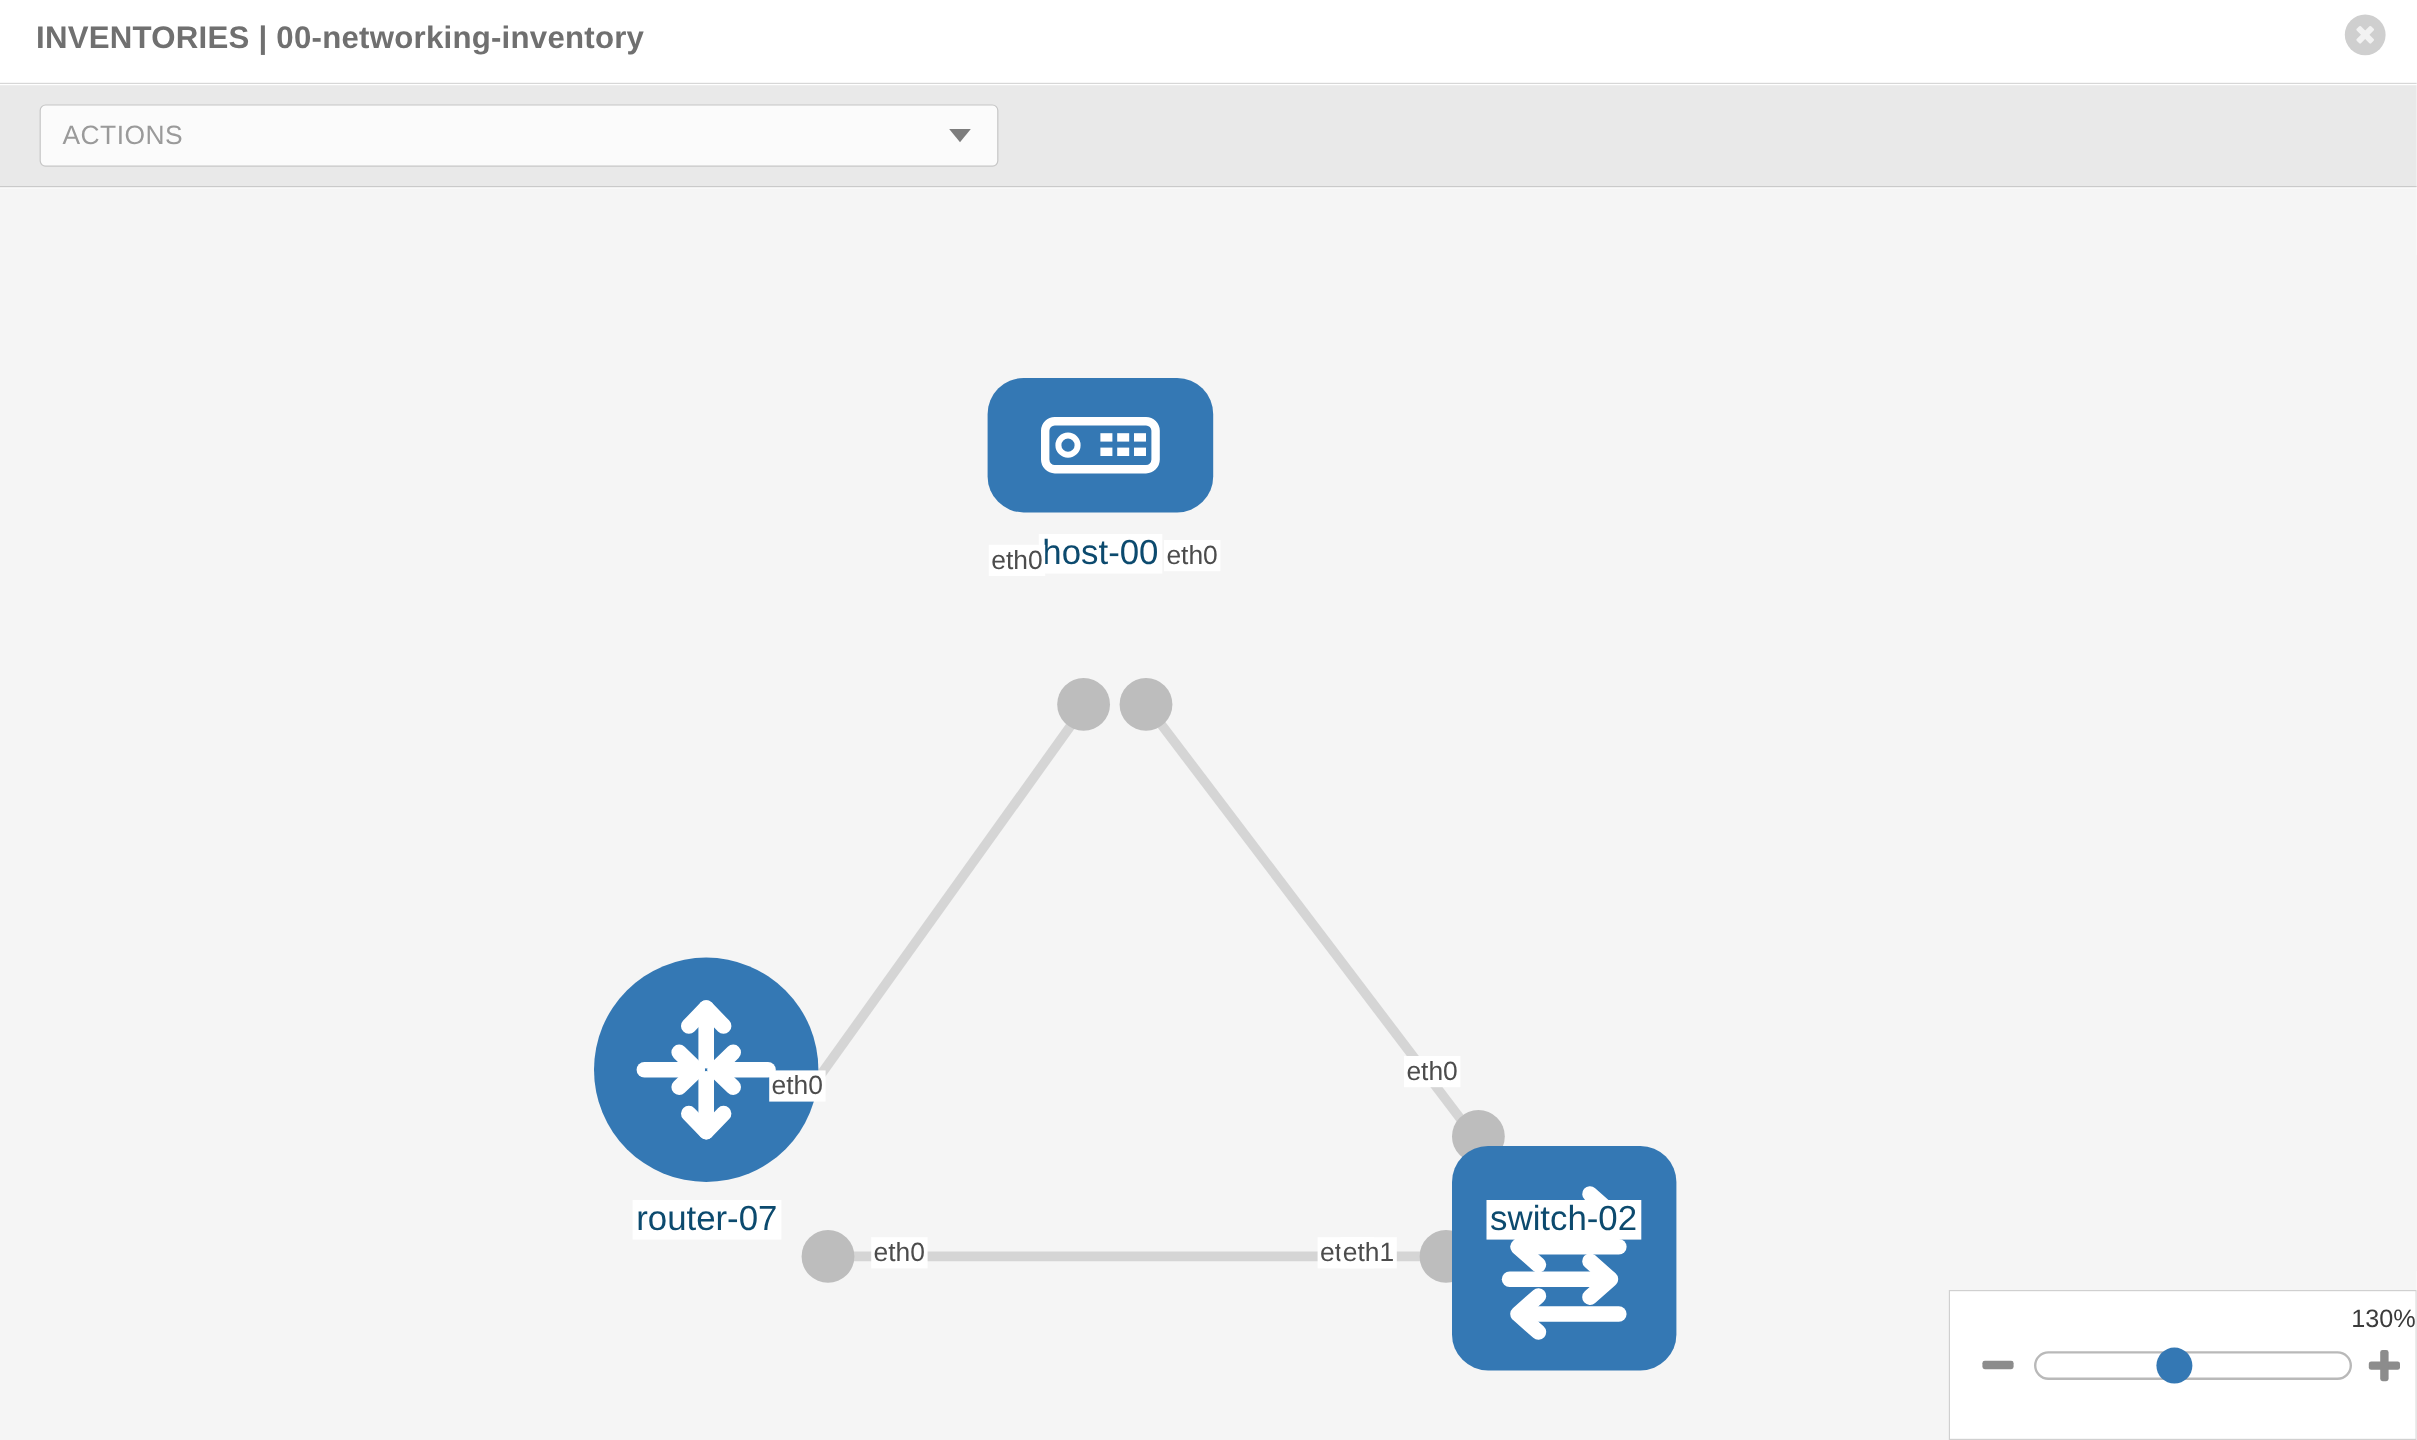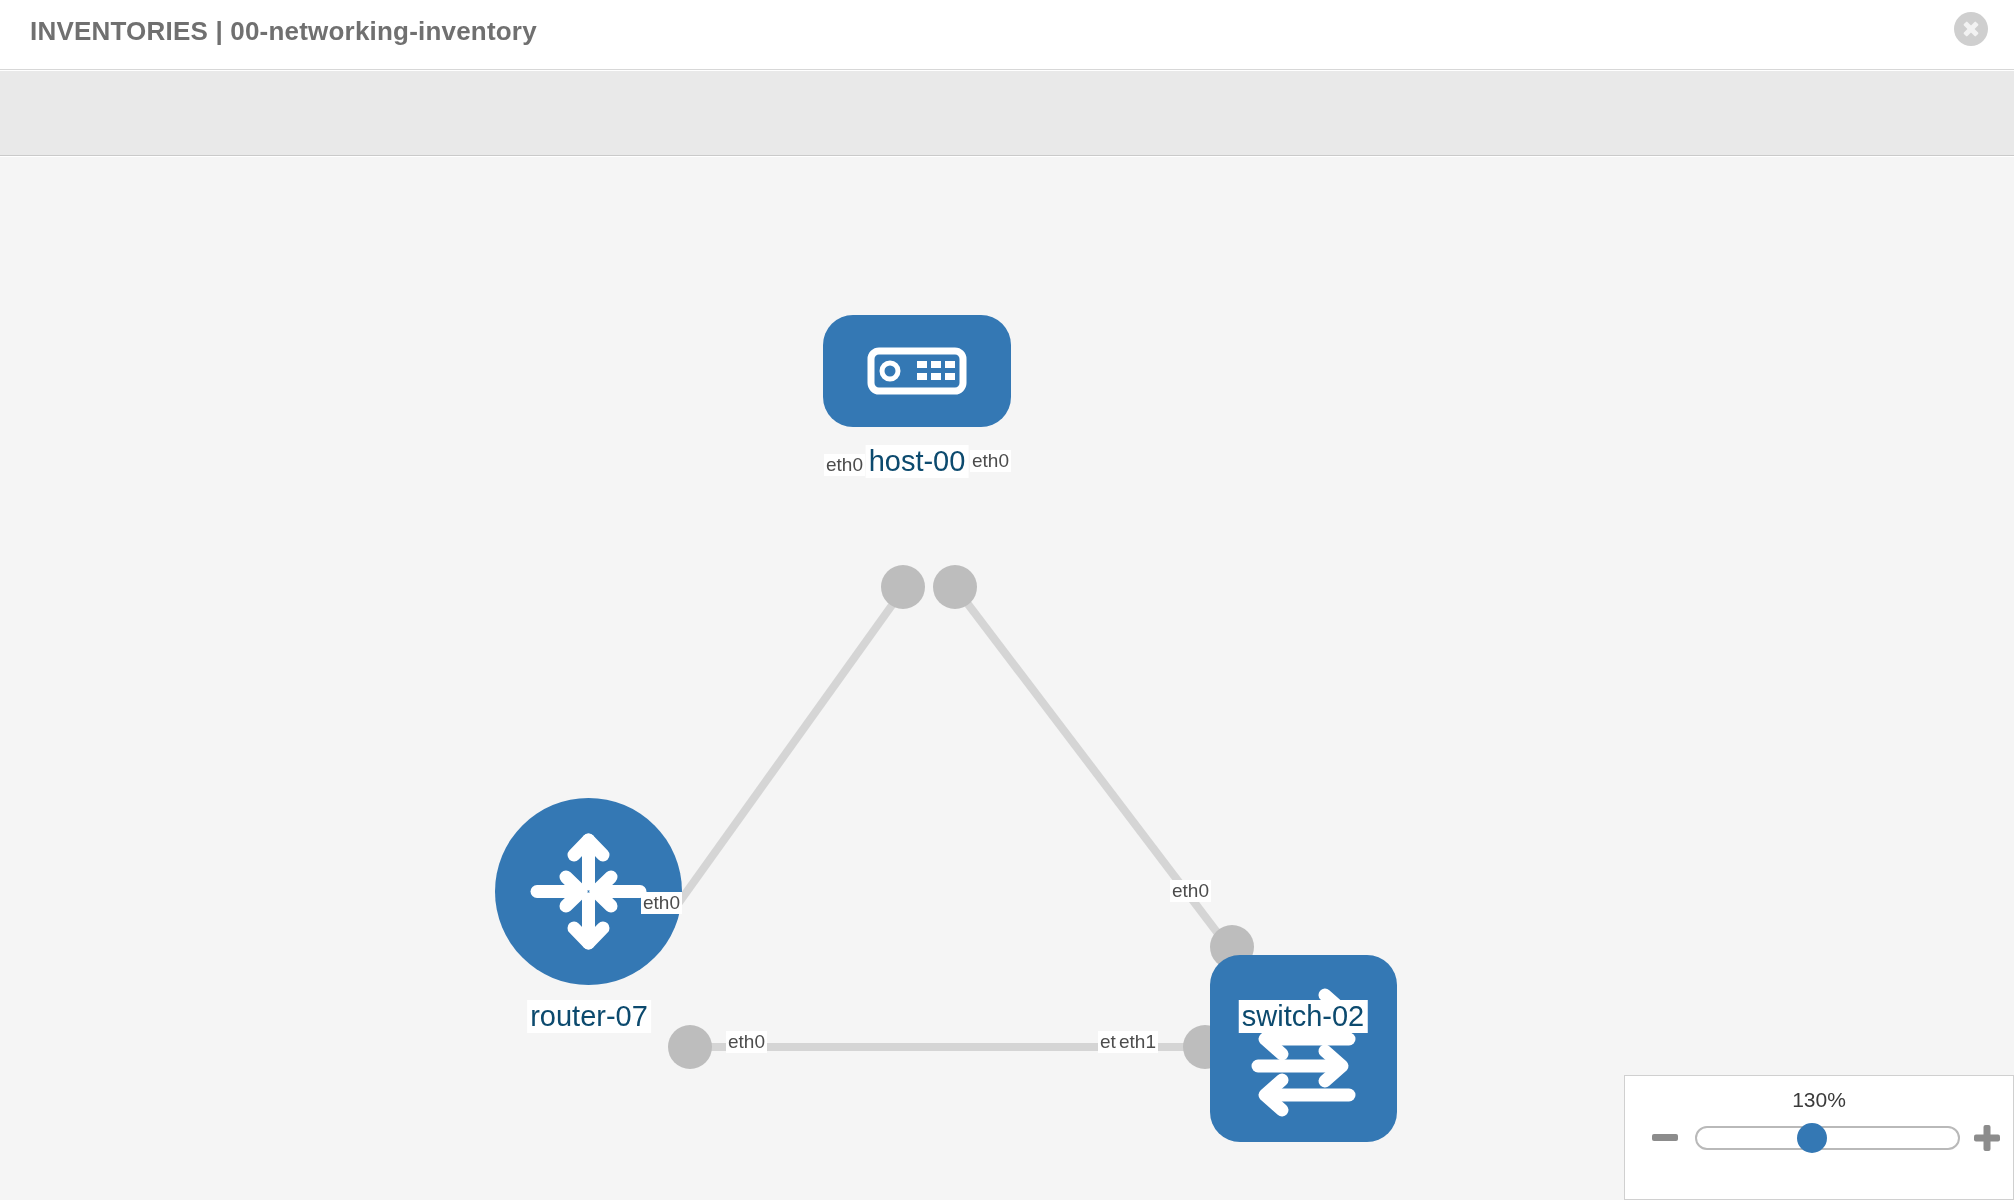--- a/index.html
+++ b/index.html
@@ -72,31 +72,31 @@
   .node-rounded-rect { border-radius: 30px; }
   .node-circle { border-radius: 50%; }
   .node-icon { position: absolute; left: 0; top: 0; width: 100%; height: 100%; }
 
   .node-label {
     position: absolute; font-size: 29px; color: #0c4a6e;
     background: #ffffff; padding: 0 3px; white-space: nowrap;
     transform: translateX(-50%);
   }
   .iface-label {
-    position: absolute; font-size: 19px; color: #4c4c4c;
+    position: absolute; font-size: 22px; color: #4c4c4c;
     background: #ffffff; padding: 0 2px; white-space: nowrap;
   }
 
   
   #zoom-control {
     position: absolute; right: 0; bottom: 0; width: 390px; height: 125px;
     background: #ffffff; border: 1px solid #d0d0d0;
   }
   #zoom-level {
-    position: absolute; top: 12px; left: 0; width: 100%; text-align: center;
+    position: absolute; top: 12px; left: 0; width: 100%; text-align: right;
     font-size: 21px; color: #3b3b3b;
   }
   #zoom-minus {
     position: absolute; left: 27px; top: 58px; width: 26px; height: 7px;
     background: #8c8c8c; border-radius: 2px; cursor: pointer;
   }
   #zoom-track {
     position: absolute; left: 70px; top: 50px; width: 265px; height: 24px;
     background: #ffffff; border: 2px solid #b9b9b9; border-radius: 12px; cursor: pointer;
   }
@@ -118,20 +118,24 @@
 
 <div id="app">
 
   <div id="header">
     <div id="page-title">INVENTORIES | 00-networking-inventory</div>
     <div id="close-btn"></div>
   </div>
 
   <div id="toolbar">
 
+    <div class="combo" id="actions-select">
+      <span class="combo-text">ACTIONS</span>
+      <span class="caret"></span>
+    </div>
 
     <div class="tool-icon" id="wrench-icon">
       <svg viewBox="0 0 42 42" width="42" height="42" aria-hidden="true">
         <path d="M30.5 5.2a10.4 10.4 0 0 0-9.9 13.6L7.2 32.2a3.6 3.6 0 0 0 0 5.1 3.6 3.6 0 0 0 5.1 0l13.4-13.4a10.4 10.4 0 0 0 12.9-13.3l-5.4 5.4-4.9-1.3-1.3-4.9 5.4-5.4a10.4 10.4 0 0 0-1.9-.2z" fill="#858b96"></path>
       </svg>
     </div>
 
     <div class="tool-icon" id="key-icon">
       <svg viewBox="0 0 42 42" width="42" height="42" aria-hidden="true">
         <path d="M15.5 7.5a8.6 8.6 0 1 0 5.6 15.1l3.1 3.1 2.9-2.9 3 3 2.9-2.9-3-3 3.1-3.1-3.1-3.1-8.9 8.9A8.6 8.6 0 0 0 15.5 7.5zm0 4.4a4.2 4.2 0 1 1 0 8.4 4.2 4.2 0 0 1 0-8.4z" fill="#858b96" transform="rotate(-12 21 21)"></path>

